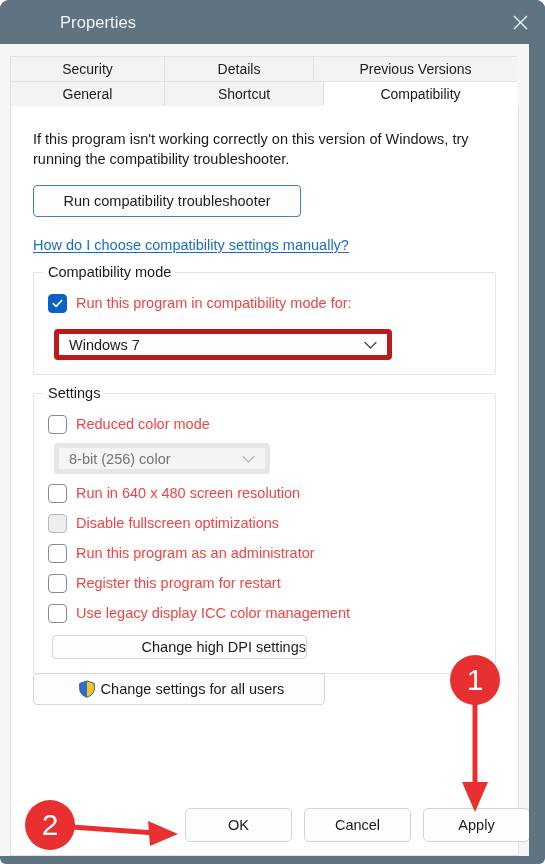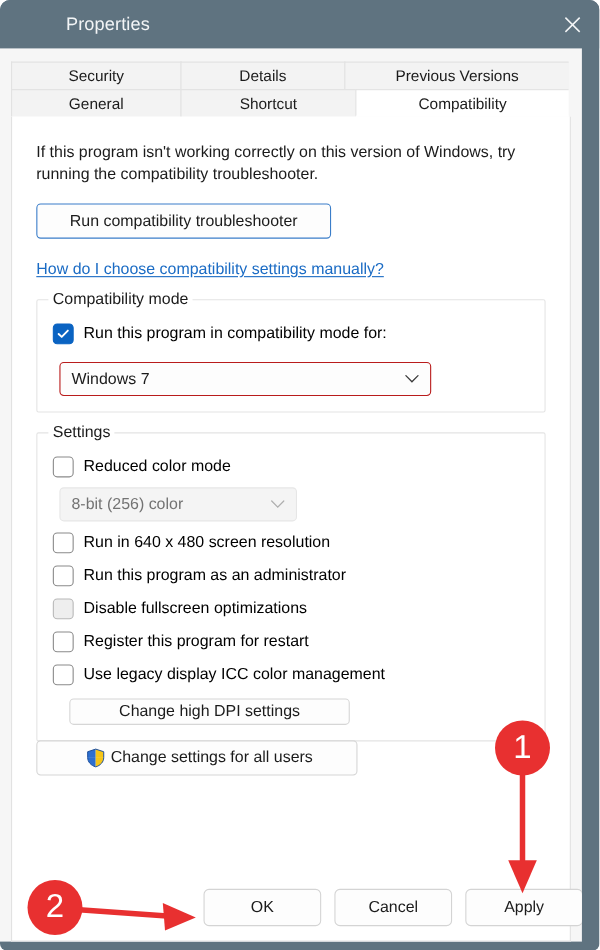--- a/index.html
+++ b/index.html
@@ -211,29 +211,29 @@
     border-color: #0a63c2;
   }
   .cbox.checked svg { display: block; }
   .cbox.dimmed {
     background: #eeeeee;
     border-color: #b8b8b8;
   }
   .cblabel {
     margin-left: 9px;
     font-size: 14.5px;
-    color: #000000;
+    color: #ef4444;
     white-space: nowrap;
   }
 
   
   .combo {
     position: relative;
     height: 31px;
-    border: 1px solid #b91c1c;
+    border: 5px solid #b91c1c;
     border-radius: 4px;
     background: #fdfdfd;
     box-sizing: border-box;
     display: flex;
     align-items: center;
     padding: 0 10px;
     font-size: 14.5px;
     color: #1b1b1b;
   }
   .combo .chev {
@@ -245,23 +245,24 @@
   .combo.disabled {
     background: #f4f4f4;
     border-color: #e6e6e6;
     color: #737373;
   }
   .combo-compat { margin: 12px 4px 0 6px; width: 338px; }
   .combo-color  { margin: 5px 0 5px 6px; width: 216px; }
 
   .btn-dpi {
     margin-top: 8px;
-    margin-left: 15px;
+    margin-left: 4px;
     height: 24px;
     width: 255px;
+    justify-content: flex-end;
   }
 
   .btn-allusers {
     position: absolute;
     left: 22px;
     top: 567px;
     height: 32px;
     width: 292px;
     padding-left: 4px;
   }
@@ -411,27 +412,27 @@
               </svg>
             </span>
           </div>
 
           <div class="cbrow">
             <div class="cbox"></div>
             <div class="cblabel">Run in 640 x 480 screen resolution</div>
           </div>
 
           <div class="cbrow">
+            <div class="cbox dimmed"></div>
+            <div class="cblabel">Disable fullscreen optimizations</div>
+          </div>
+
+          <div class="cbrow">
             <div class="cbox"></div>
             <div class="cblabel">Run this program as an administrator</div>
-          </div>
-
-          <div class="cbrow">
-            <div class="cbox dimmed"></div>
-            <div class="cblabel">Disable fullscreen optimizations</div>
           </div>
 
           <div class="cbrow">
             <div class="cbox"></div>
             <div class="cblabel">Register this program for restart</div>
           </div>
 
           <div class="cbrow">
             <div class="cbox"></div>
             <div class="cblabel">Use legacy display ICC color management</div>

